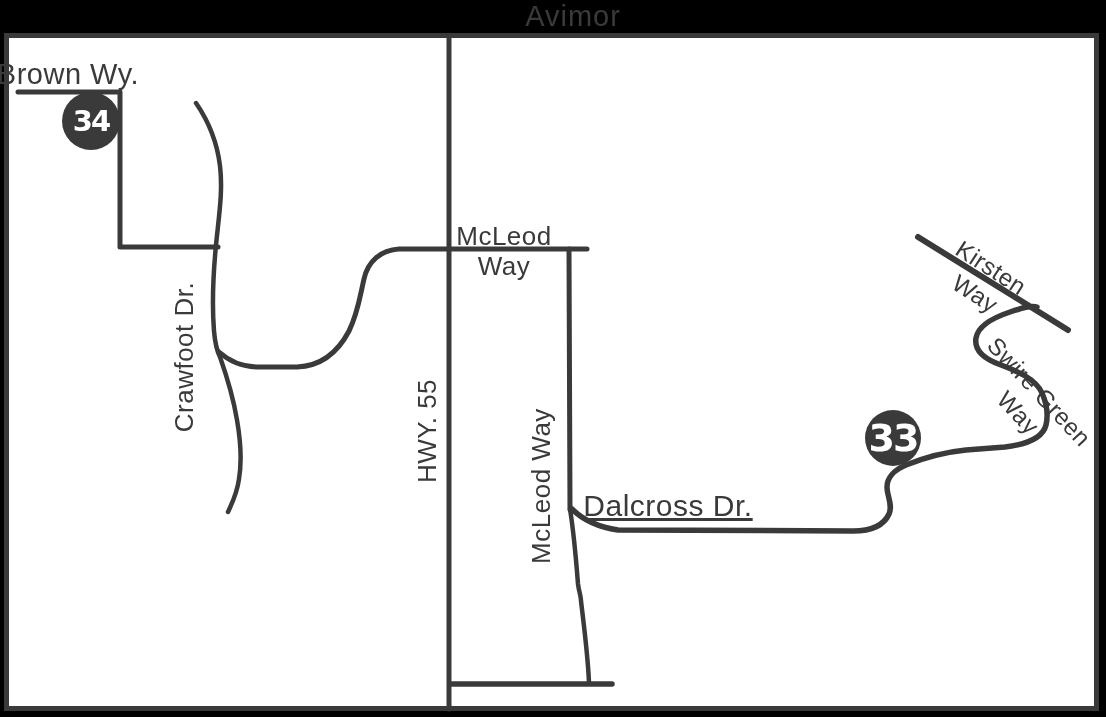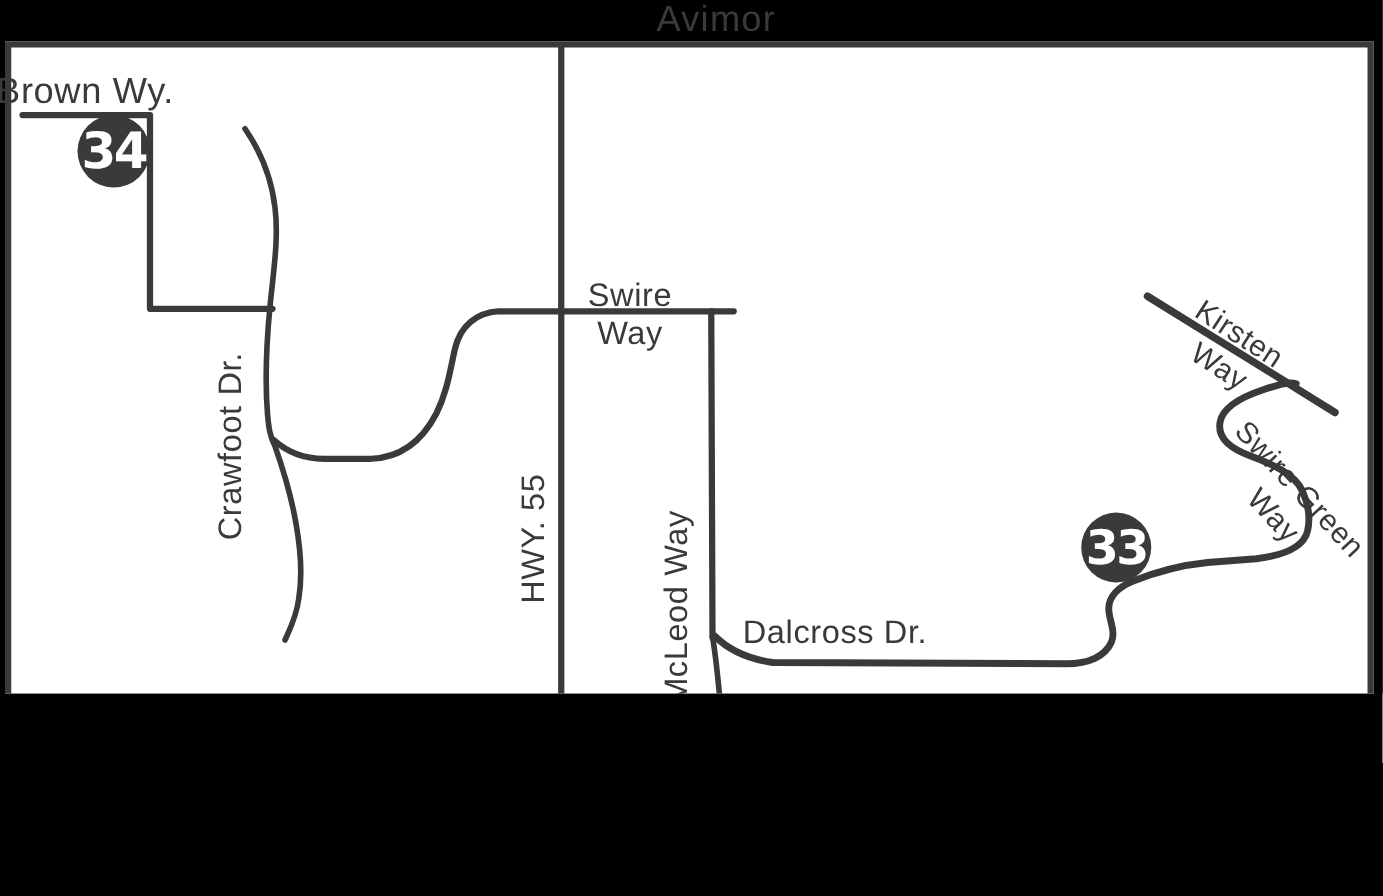--- a/index.html
+++ b/index.html
@@ -4,21 +4,21 @@
 <style>
   html, body {
     margin: 0;
     padding: 0;
     background: #000000;
     font-family: "Liberation Sans", sans-serif;
   }
   .stage {
     position: relative;
     width: 1106px;
-    height: 555px;
+    height: 717px;
     background: #000000;
     overflow: hidden;
   }
   .map-title {
     position: absolute;
     left: 573px;
     top: 0px;
     transform: translateX(-50%);
     color: #3a3a3a;
     font-size: 29px;
@@ -53,36 +53,36 @@
     color: #3a3a3a;
     font-size: 26px;
     white-space: nowrap;
     transform: translate(-50%, -50%);
     letter-spacing: 0.5px;
   }
   .rot-ccw  { transform: translate(-50%, -50%) rotate(-90deg); }
   .rot-k    { transform: translate(-50%, -50%) rotate(33deg); }
   .rot-s    { transform: translate(-50%, -50%) rotate(47deg); }
   .label-lg { font-size: 29px; }
-  .label-xl { font-size: 26px; }
+  .label-xl { font-size: 30px; text-decoration: underline; }
   .two-line {
     text-align: center;
     line-height: 30px;
   }
   .marker {
     position: absolute;
     width: 58px;
     height: 58px;
     border-radius: 50%;
     background: #3a3a3a;
     color: #ffffff;
     display: flex;
     align-items: center;
     justify-content: center;
-    font-size: 40px;
+    font-size: 29px;
     font-weight: bold;
     letter-spacing: -2px;
     transform: translate(-50%, -50%);
     font-family: "DejaVu Sans", sans-serif;
   }
 </style>
 </head>
 <body>
 
 <div class="stage">
@@ -124,21 +124,21 @@
     <path stroke-width="6" d="M918,237 L1068,330"></path>
   </svg>
 
   <div class="road-label label-lg" style="left:68px; top:74px;">Brown Wy.</div>
 
   <div class="road-label rot-ccw" style="left:184px; top:357px;">Crawfoot Dr.</div>
 
   <div class="road-label rot-ccw" style="left:427px; top:431px;">HWY. 55</div>
 
   <div class="road-label two-line" style="left:504px; top:251px;">
-    <div>Swire</div>
+    <div>McLeod</div>
     <div>Way</div>
   </div>
 
   <div class="road-label rot-ccw" style="left:541px; top:486px;">McLeod Way</div>
 
   <div class="road-label label-xl" style="left:668px; top:506px;">Dalcross Dr.</div>
 
   <div class="road-label rot-k" style="left:991px; top:268px; font-size:24px;">Kirsten</div>
   <div class="road-label rot-k" style="left:975px; top:294px; font-size:24px;">Way</div>
 

